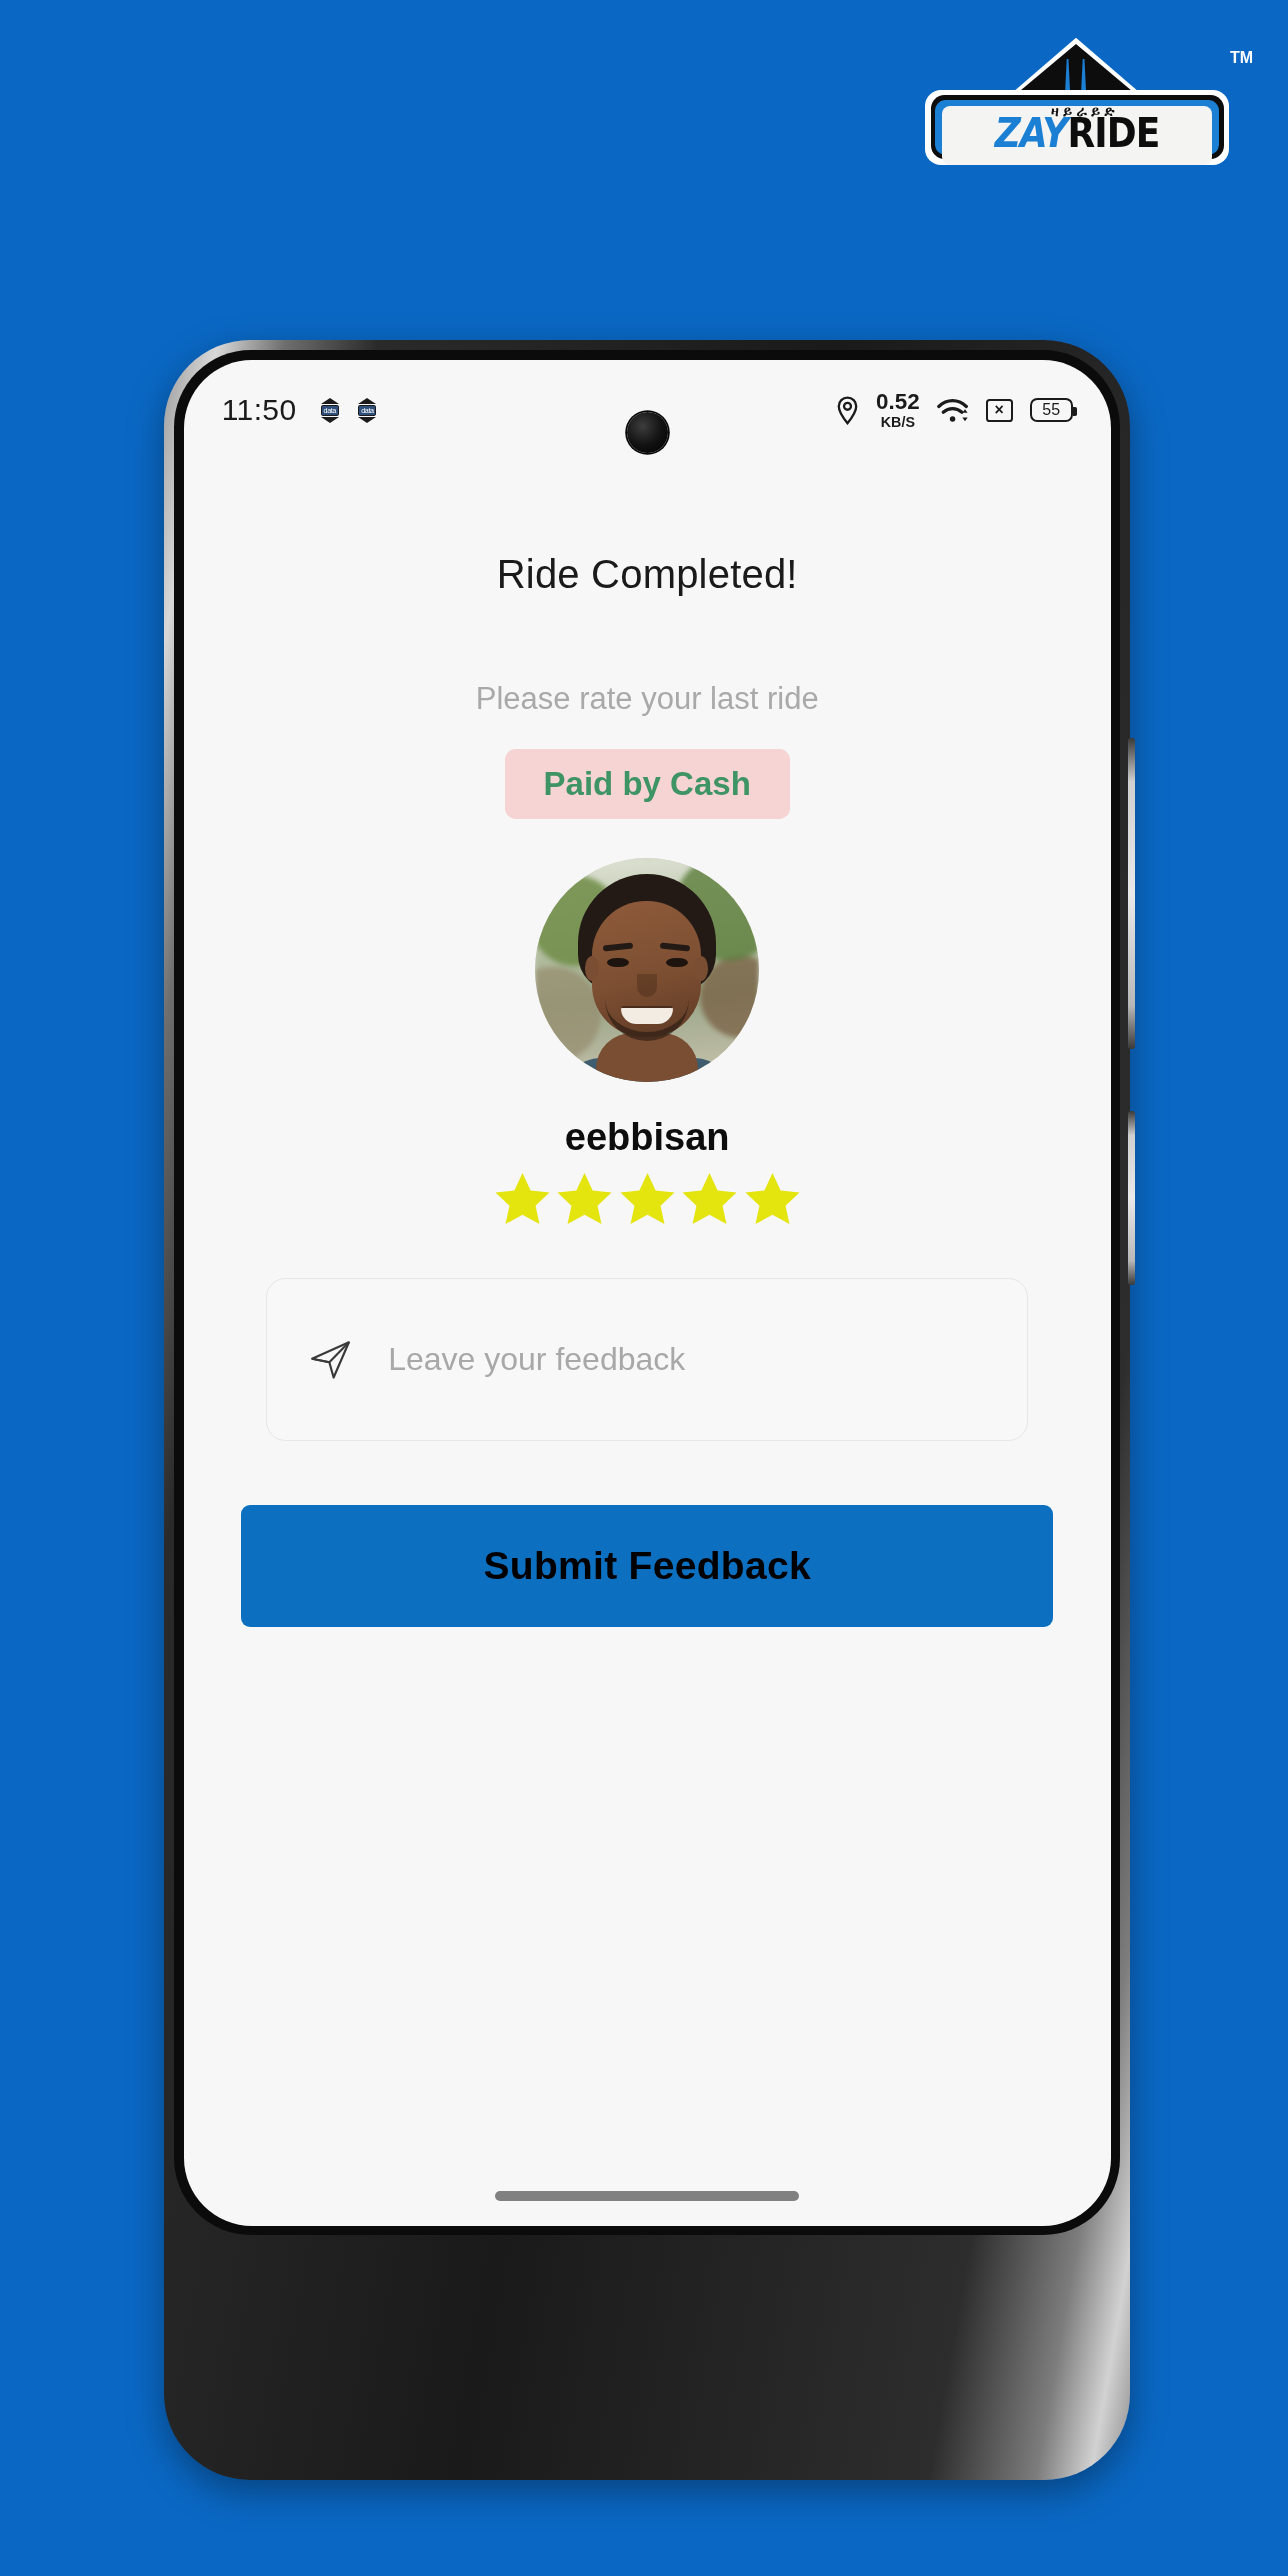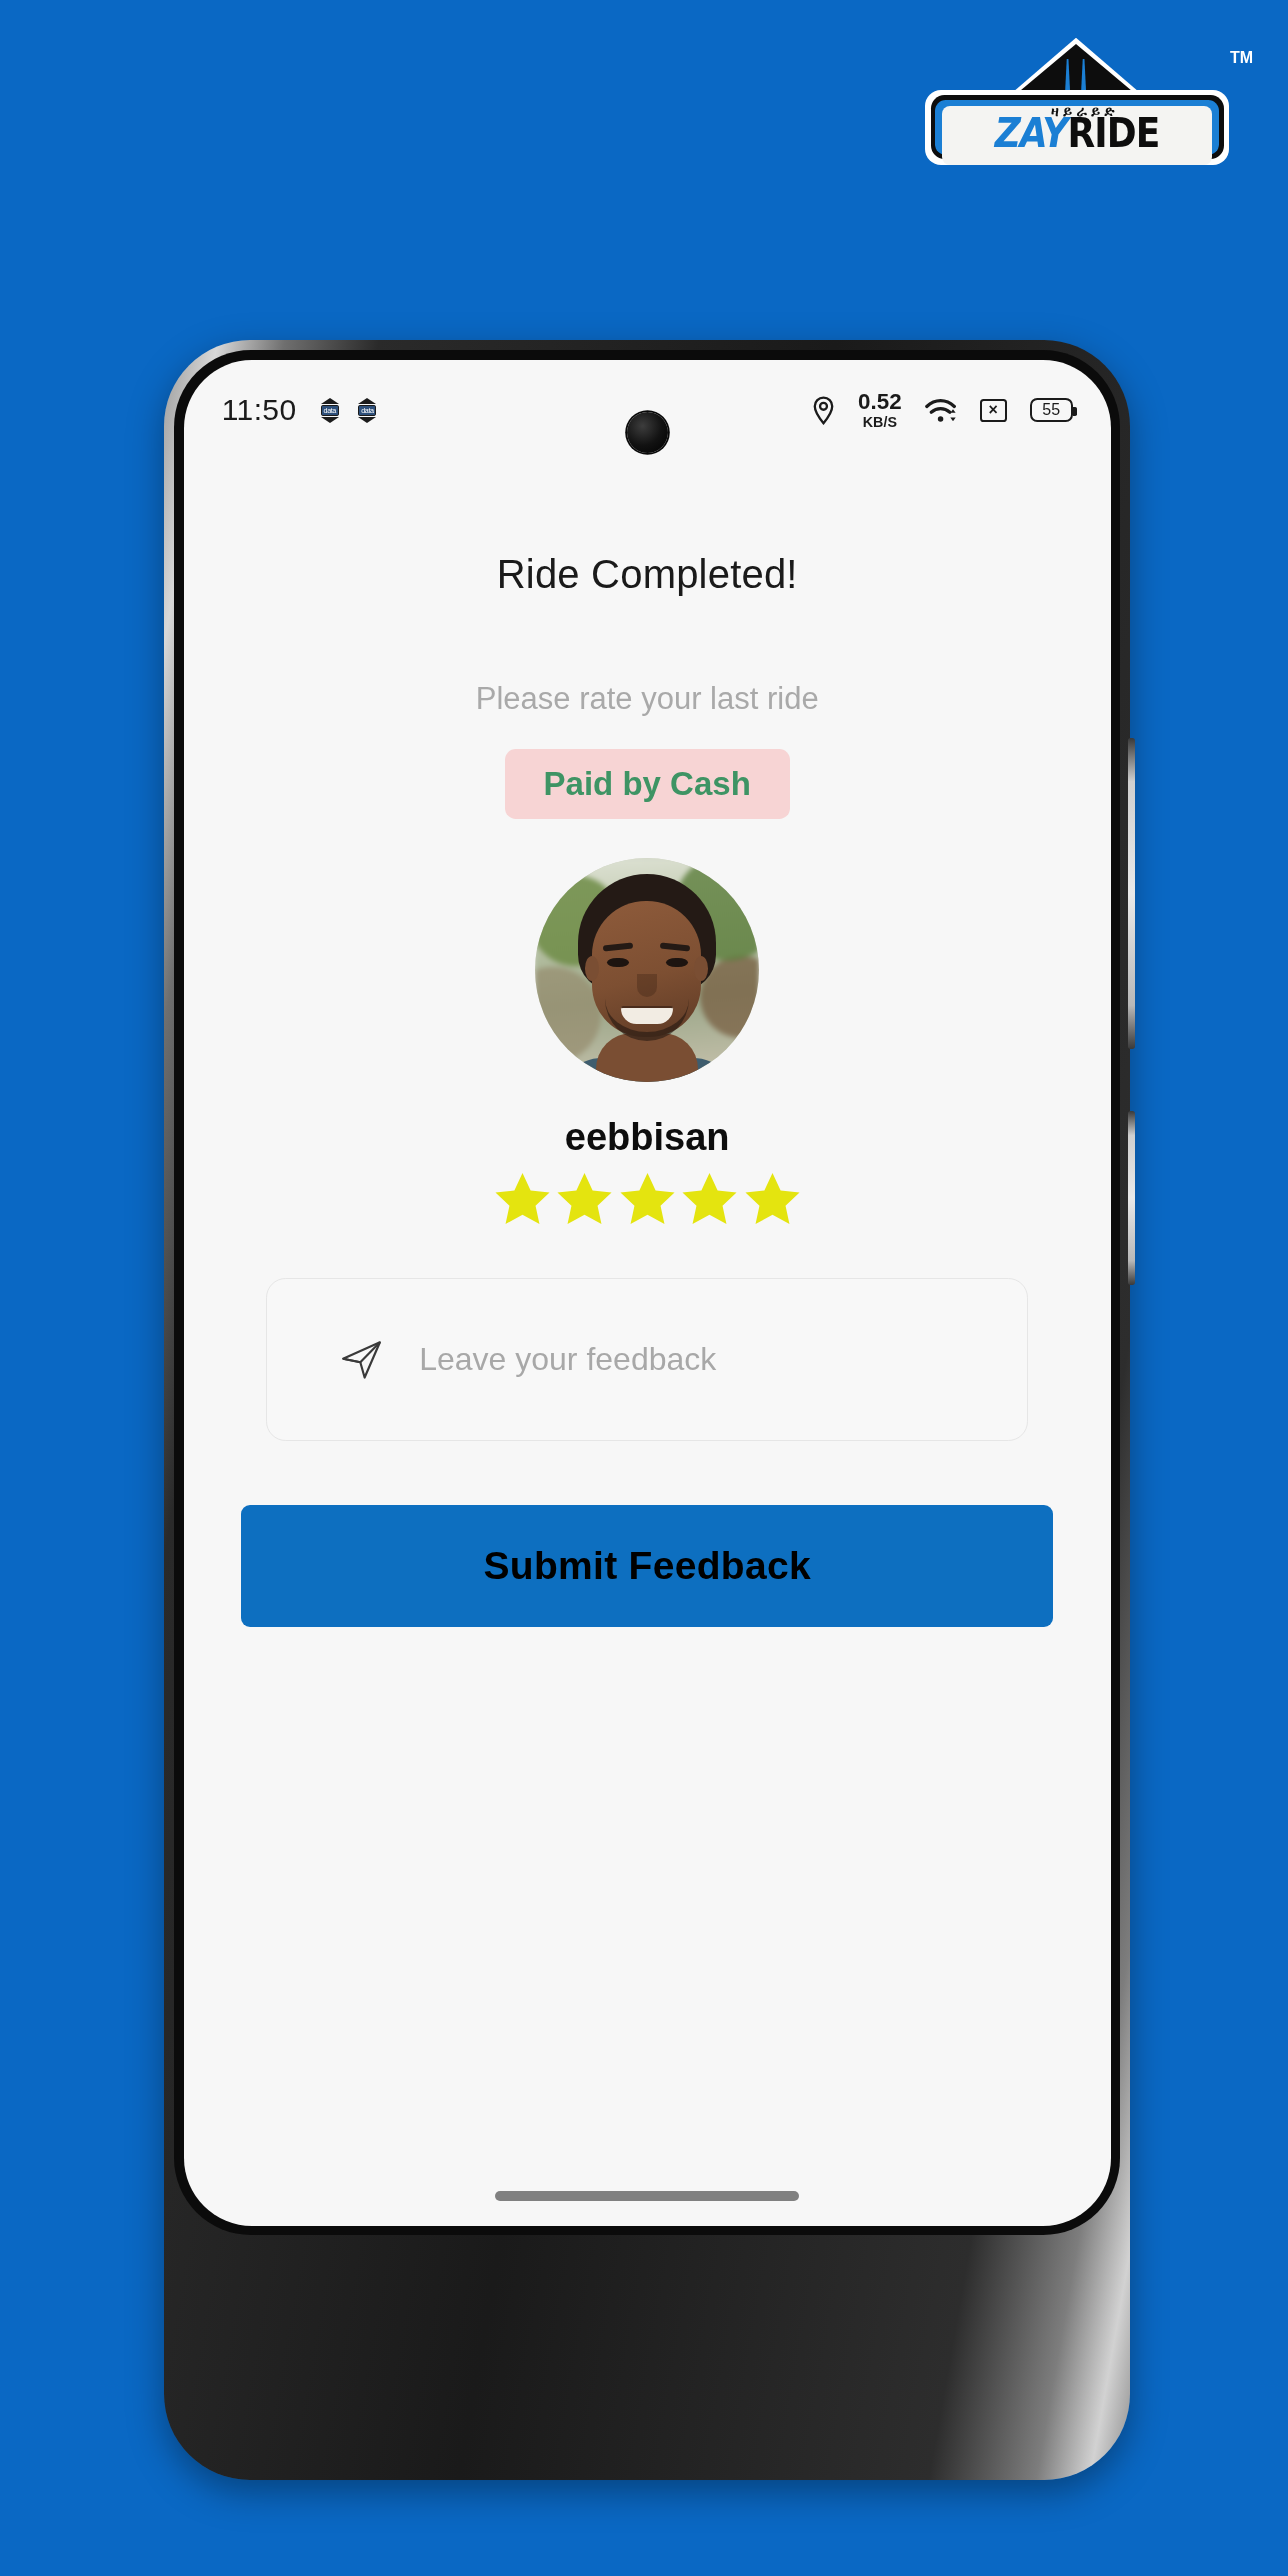--- a/index.html
+++ b/index.html
@@ -152,21 +152,21 @@
     border-top: 6.3px solid #1b1b1b;
   }
   .data-badge span {
     font-size: 7.2px; color: #fff; background: #2d4f7a;
     border: 0.9px solid #1b1b1b; border-radius: 1.8px;
     padding: 0.9px 1.8px; line-height: 1; z-index: 2;
     letter-spacing: -0.4px;
   }
   #status-spacer { flex: 1; }
   #status-right {
-    display: flex; align-items: center; gap: 23px;
+    display: flex; align-items: center; gap: 17px;
   }
   .spd {
     display: flex; flex-direction: column; align-items: center;
     line-height: 1; font-weight: 700;
   }
   .spd .v { font-size: 22.4px; }
   .spd .u { font-size: 14.3px; margin-top: 0.9px; }
   .simx {
     width: 27px; height: 23px;
     border: 2.7px solid #1b1b1b; border-radius: 3.6px;
@@ -269,21 +269,21 @@
   #stars { margin-top: 10.7px; display:flex; justify-content:center; gap: 3.6px; }
   .star { width: 59px; height: 59px; display:block; }
 
   #feedback-box {
     margin: 50px auto 0;
     width: 762px; height: 163px;
     border: 1.8px solid #e6e6e6;
     border-radius: 19.7px;
     background: #f8f8f8;
     display: flex; align-items: center;
-    padding-left: 71px;
+    padding-left: 40px;
   }
   #send-icon { width: 47px; height: 47px; flex: 0 0 auto; }
   #feedback-input {
     border: none; outline: none; background: transparent;
     margin-left: 34px;
     font-family: "Liberation Sans", sans-serif;
     font-size: 32px; color: #333; width: 572px;
   }
   #feedback-input::placeholder { color: #a8a8a8; }
 

